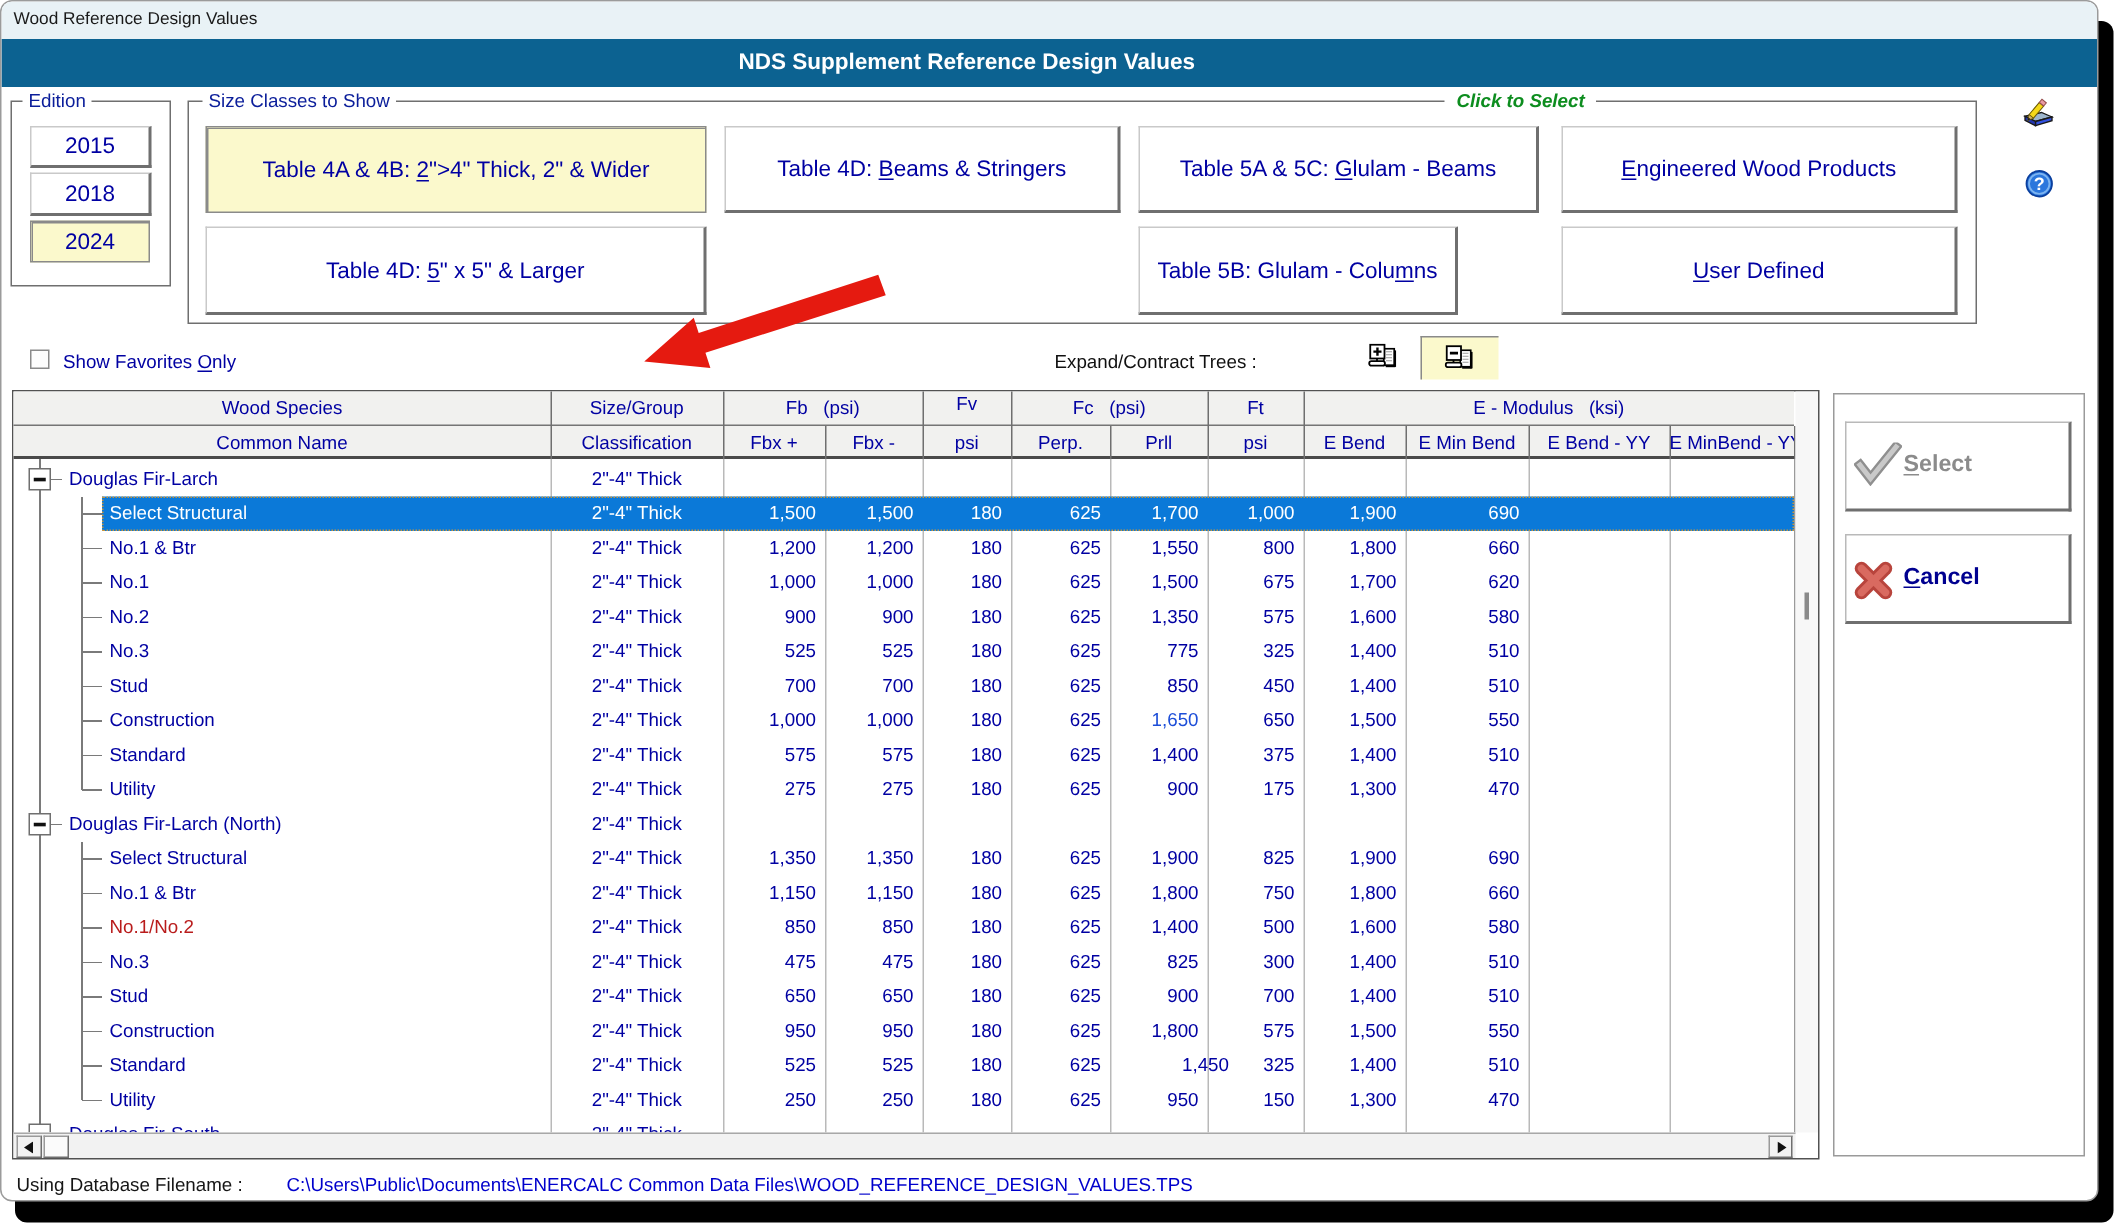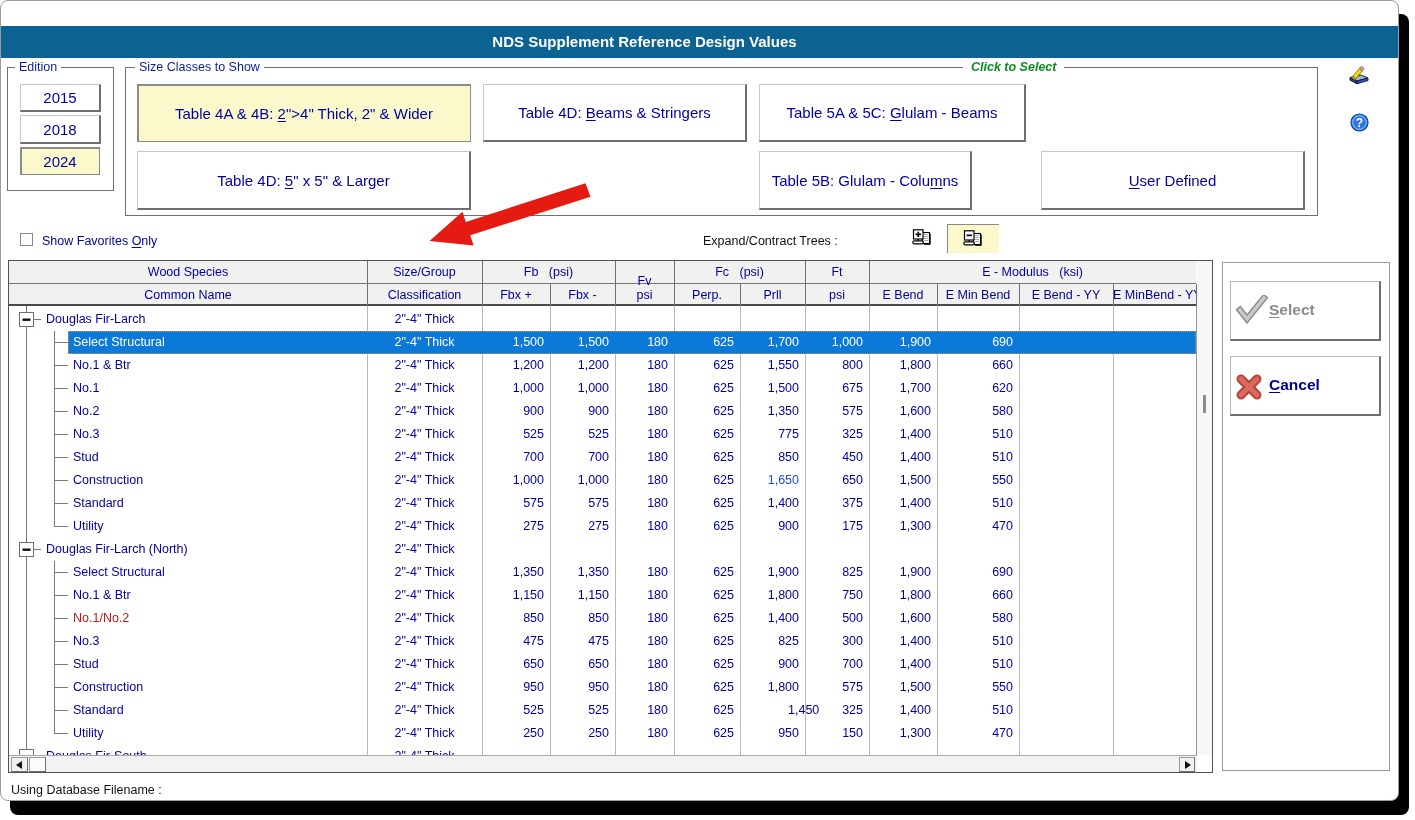--- a/index.html
+++ b/index.html
@@ -25,20 +25,23 @@
 .hdr { background:#f1f1ef; color:#0000a2; font-size:12.5px; }
 .hcell { position:absolute; text-align:center; top:0; }
 .sep { position:absolute; width:1px; background:#6f6f6f; }
 .dsep { position:absolute; width:1px; background:#b9b9b9; top:45px; height:449px; }
 .rowtxt { color:#0000a2; font-size:12.5px; }
 .num { position:absolute; text-align:right; top:4px; }
 .status { font-size:12.5px; color:#151515; }
 u { text-underline-offset:2px; }
 </style></head><body>
 <div class="a win">
+ <div class="a title">
+      <span>Wood Reference Design Values</span>
+    </div>
  <div class="a band">
       <span>NDS Supplement Reference Design Values</span>
     </div>
 
  <div class="a grp" style="left:6px;top:66px;width:107px;height:124px;"></div>
  <div class="a grplab" style="left:14px;top:59px;">Edition</div>
  <div class="a btn" style="left:19px;top:83px;width:81px;height:28px;">2015</div>
  <div class="a btn" style="left:19px;top:114px;width:81px;height:29px;">2018</div>
  <div class="a btn ybtn" style="left:19px;top:146px;width:80px;height:28px;">2024</div>
 
@@ -46,20 +49,23 @@
  <div class="a grplab" style="left:134px;top:59px;">Size Classes to Show</div>
  <div class="a" style="left:962px;top:59px;background:#fff;padding:0 8px;font-size:12.5px;font-weight:bold;font-style:italic;color:#0d8d1f;">Click to Select</div>
  <div class="a btn nav ybtn" style="left:136px;top:83px;width:334px;height:58px;">
       <span>Table 4A &amp; 4B: <u>2</u>"&gt;4" Thick, 2" &amp; Wider</span>
     </div>
  <div class="a btn nav" style="left:482px;top:83px;width:264px;height:58px;">
       <span>Table 4D: <u>B</u>eams &amp; Stringers</span>
     </div>
  <div class="a btn nav" style="left:758px;top:83px;width:267px;height:58px;">
       <span>Table 5A &amp; 5C: <u>G</u>lulam - Beams</span>
+    </div>
+ <div class="a btn nav" style="left:1040px;top:83px;width:264px;height:58px;">
+      <span><u>E</u>ngineered Wood Products</span>
     </div>
  <div class="a btn nav" style="left:136px;top:150px;width:334px;height:59px;">
       <span>Table 4D: <u>5</u>" x 5" &amp; Larger</span>
     </div>
  <div class="a btn nav" style="left:758px;top:150px;width:213px;height:59px;">
       <span>Table 5B: Glulam - Colu<u>m</u>ns</span>
     </div>
  <div class="a btn nav" style="left:1040px;top:150px;width:264px;height:59px;">
       <span><u>U</u>ser Defined</span>
     </div>
@@ -121,21 +127,21 @@
    <g stroke="#000" stroke-width="1.8">
         <line x1="3.6" y1="5.4" x2="9" y2="5.4"></line>
       </g>
  </svg> 
     <div class="a tbl">
   <div class="a hdr" style="left:0;top:0;width:1187px;height:23px;border-bottom:1px solid #757575;"></div>
   <div class="a hdr" style="left:0;top:23px;width:1187px;height:22px;border-bottom:2px solid #4a4a4a;"></div>
   <div class="hcell rowtxt" style="left:0px;width:358px;top:3.5px;">Wood Species</div>
   <div class="hcell rowtxt" style="left:358px;width:115px;top:3.5px;">Size/Group</div>
   <div class="hcell rowtxt" style="left:473px;width:133px;top:3.5px;">Fb&nbsp;&nbsp;&nbsp;(psi)</div>
-  <div class="hcell rowtxt" style="left:606px;width:59px;top:13px;">Fv</div>
+  <div class="hcell rowtxt" style="left:606px;width:59px;top:1px;">Fv</div>
   <div class="hcell rowtxt" style="left:665px;width:131px;top:3.5px;">Fc&nbsp;&nbsp;&nbsp;(psi)</div>
   <div class="hcell rowtxt" style="left:796px;width:64px;top:3.5px;">Ft</div>
   <div class="hcell rowtxt" style="left:860px;width:327px;top:3.5px;">E - Modulus&nbsp;&nbsp;&nbsp;(ksi)</div>
   <div class="hcell rowtxt" style="left:0px;width:358px;top:26.5px;">Common Name</div>
   <div class="hcell rowtxt" style="left:358px;width:115px;top:26.5px;">Classification</div>
   <div class="hcell rowtxt" style="left:473px;width:68px;top:26.5px;">Fbx +</div>
   <div class="hcell rowtxt" style="left:541px;width:65px;top:26.5px;">Fbx -</div>
   <div class="hcell rowtxt" style="left:606px;width:59px;top:26.5px;">psi</div>
   <div class="hcell rowtxt" style="left:665px;width:66px;top:26.5px;">Perp.</div>
   <div class="hcell rowtxt" style="left:731px;width:65px;top:26.5px;">Prll</div>
@@ -456,17 +462,18 @@
         <line x1="23" y1="7" x2="7" y2="23"></line>
    </g>
    <g stroke="#d96a60" stroke-width="5" stroke-linecap="round">
      <line x1="7" y1="7" x2="23" y2="23"></line>
         <line x1="23" y1="7" x2="7" y2="23"></line>
    </g>
  </svg>
  <div class="a" style="left:1268px;top:375px;font-size:15.5px;font-weight:bold;color:#000090;"><u>C</u>ancel</div>
 
  <div class="a status" style="left:10px;top:782px;">Using Database Filename&nbsp;:</div>
+ <div class="a status" style="left:190px;top:782px;color:#0000cc;">C:\Users\Public\Documents\ENERCALC Common Data Files\WOOD_REFERENCE_DESIGN_VALUES.TPS</div>
 </div>
 
 <svg class="a" style="left:0;top:0;pointer-events:none;" width="1415" height="820" viewBox="0 0 1415 820">
   <polygon points="585.5,183.2 465.8,222.0 462.5,211.8 429.5,241 473.6,245.4 470.3,235.2 590.5,196.8" fill="#e51a10"></polygon>
 </svg>
 
 </body></html>

